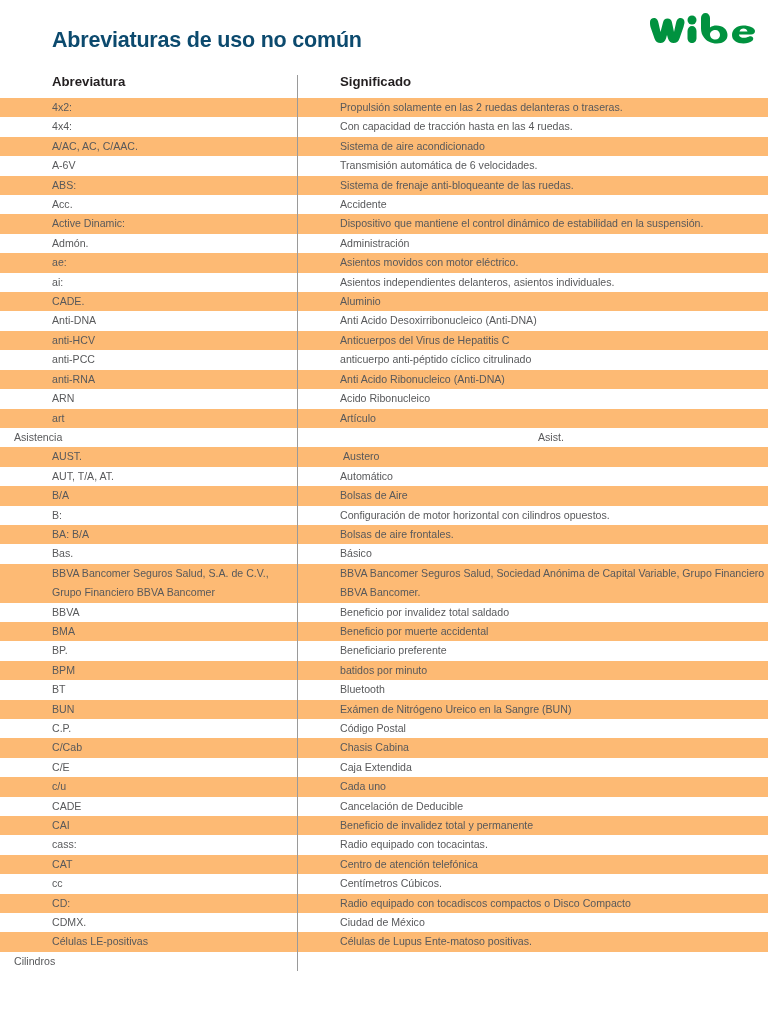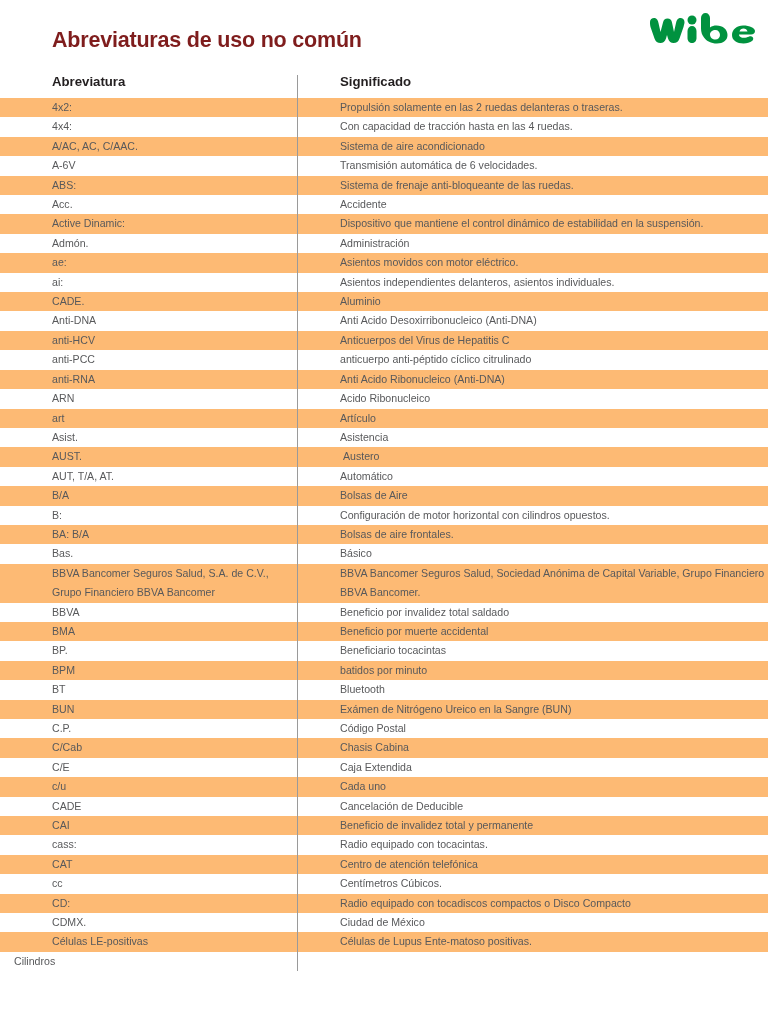--- a/index.html
+++ b/index.html
@@ -107,21 +107,21 @@
   .row.header-row .cell-mean { padding-left: 14px; }
 
   .spacer { height: 8px; }
 </style>
 </head>
 <body>
 
 <div class="page">
 
   <div class="header">
-    <div class="page-title" style="color: #7f1d1d;">Abreviaturas de uso no común</div>
+    <div class="page-title" style="color: #0c4a6e;">Abreviaturas de uso no común</div>
 
     <div class="brand-logo">
       <svg viewBox="0 0 216 68" width="108" height="34" aria-hidden="true">
         <g fill="#00923f">
 
           <path d="M4 20 C4 14 9 11 14 12 C18 13 20 17 21 22 L25 40 L30 21 C31 16 34 13 39 13 C44 13 47 16 48 21 L52 40 L56 22 C57 17 59 13 63 12 C68 11 73 14 73 20 C73 23 72 26 71 30 L63 53 C61 59 57 62 51 62 C46 62 42 59 40 53 L38 46 L36 53 C34 59 30 62 25 62 C19 62 15 59 13 53 L5 30 C4 26 4 23 4 20 Z"></path>
 
           <circle cx="88" cy="16" r="9"></circle>
 
           <path d="M79 38 C79 32 83 28 88 28 C93 28 97 32 97 38 L97 52 C97 58 93 62 88 62 C83 62 79 58 79 52 Z"></path>
@@ -205,22 +205,22 @@
         </div>
         <div class="row">
           <div class="cell cell-abbr">ARN</div>
           <div class="cell cell-mean">Acido Ribonucleico</div>
         </div>
         <div class="row zebra">
           <div class="cell cell-abbr">art</div>
           <div class="cell cell-mean">Artículo</div>
         </div>
         <div class="row">
+          <div class="cell cell-mean">Asistencia</div>
           <div class="cell cell-abbr">Asist.</div>
-          <div class="cell cell-mean">Asistencia</div>
         </div>
         <div class="row zebra">
           <div class="cell cell-abbr">AUST.</div>
           <div class="cell cell-mean"> Austero</div>
         </div>
         <div class="row">
           <div class="cell cell-abbr">AUT, T/A, AT.</div>
           <div class="cell cell-mean">Automático</div>
         </div>
         <div class="row zebra">
@@ -246,21 +246,21 @@
         <div class="row">
           <div class="cell cell-abbr">BBVA</div>
           <div class="cell cell-mean">Beneficio por invalidez total saldado</div>
         </div>
         <div class="row zebra">
           <div class="cell cell-abbr">BMA</div>
           <div class="cell cell-mean">Beneficio por muerte accidental</div>
         </div>
         <div class="row">
           <div class="cell cell-abbr">BP.</div>
-          <div class="cell cell-mean">Beneficiario tocacintas</div>
+          <div class="cell cell-mean">Beneficiario preferente</div>
         </div>
         <div class="row zebra">
           <div class="cell cell-abbr">BPM</div>
           <div class="cell cell-mean">batidos por minuto</div>
         </div>
         <div class="row">
           <div class="cell cell-abbr">BT</div>
           <div class="cell cell-mean">Bluetooth</div>
         </div>
         <div class="row zebra">

